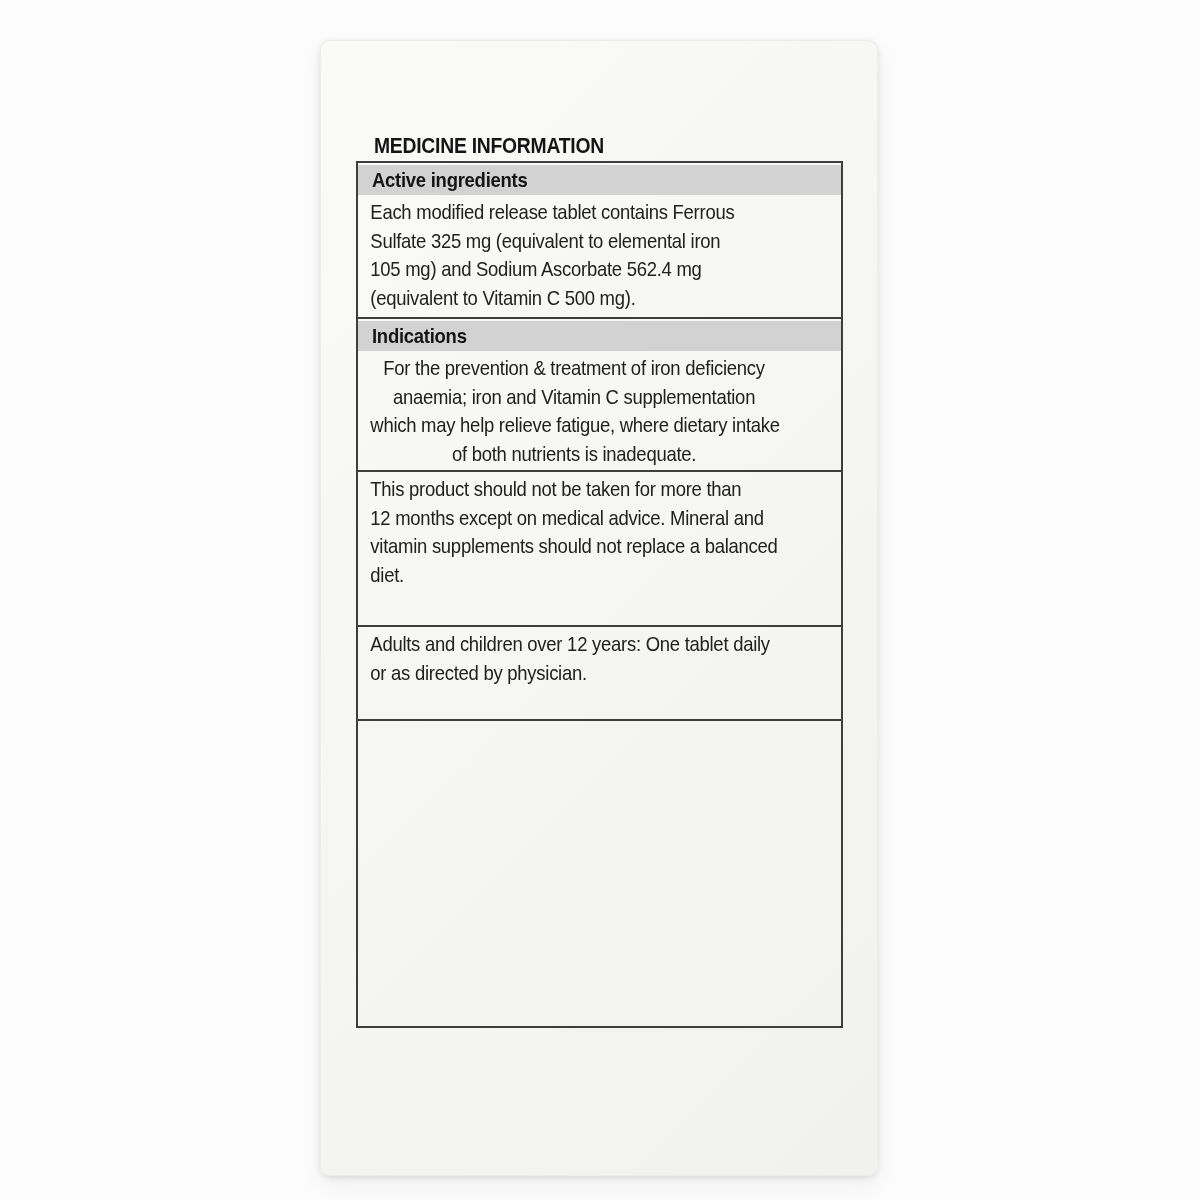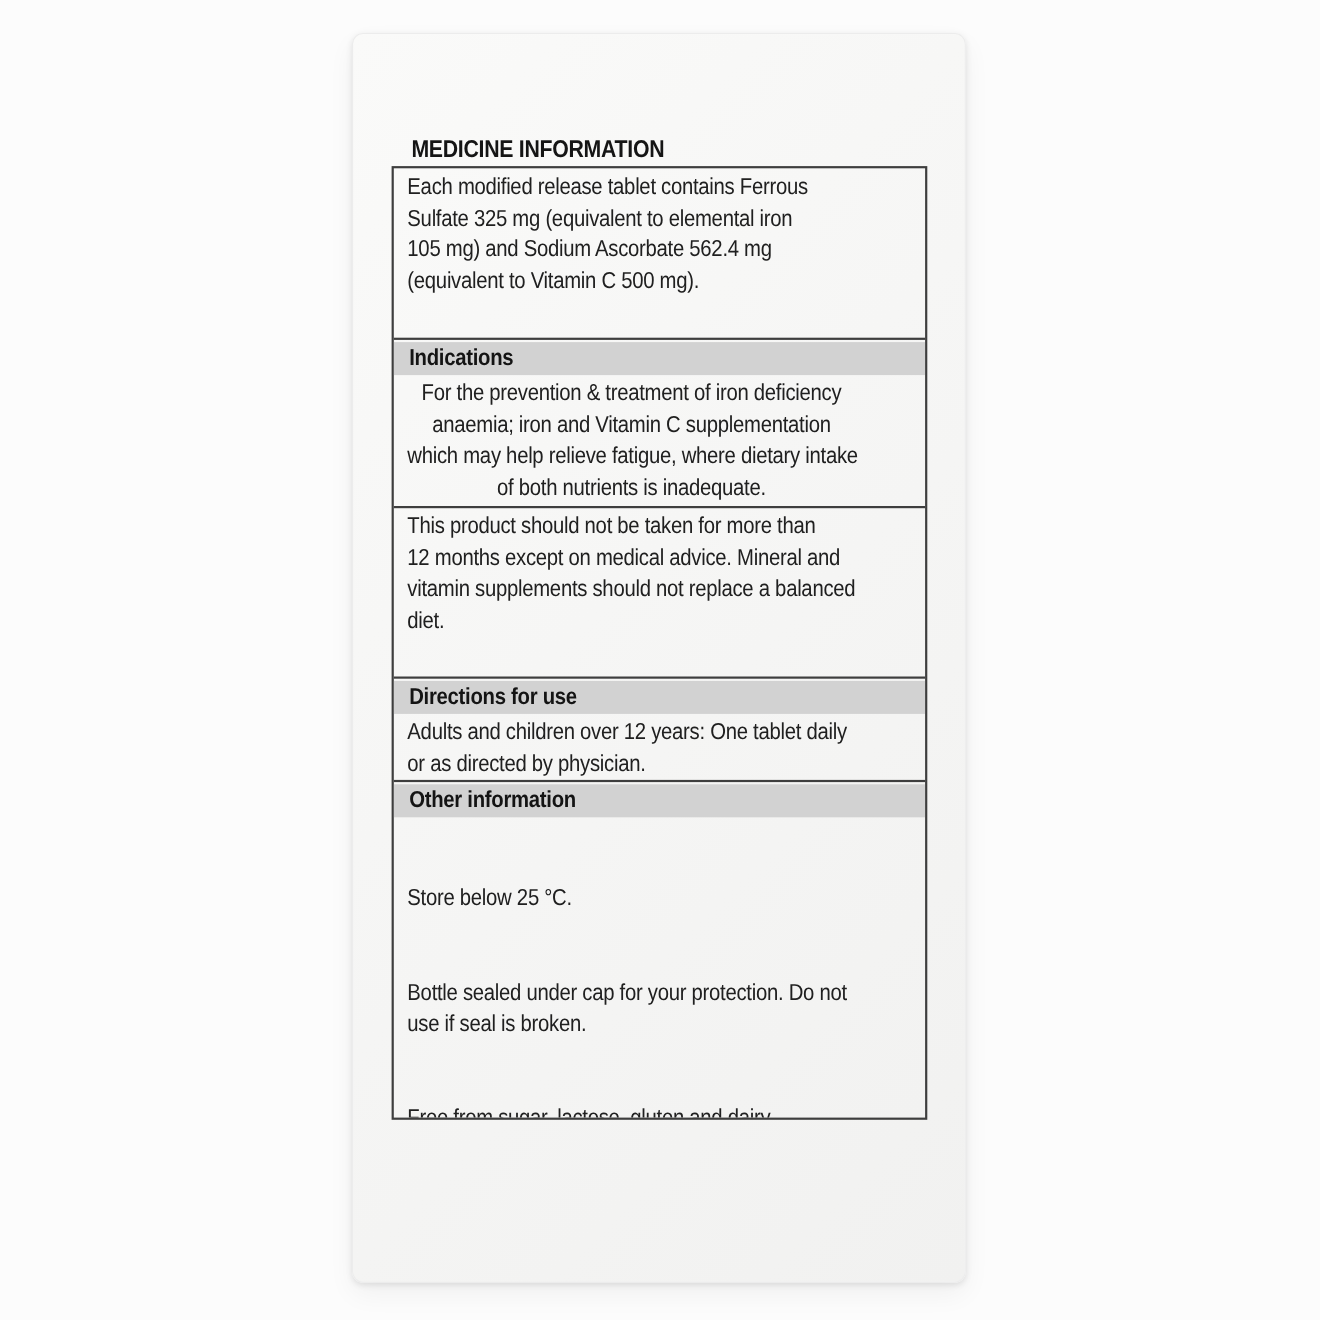--- a/index.html
+++ b/index.html
@@ -11,21 +11,21 @@
     height: 1200px;
     background: #fcfcfc;
     font-family: "Liberation Sans", sans-serif;
     color: #1e1e1e;
     overflow: hidden;
     position: relative;
   }
   .panel {
     position: absolute;
     left: 320px;
-    top: 30px;
+    top: 40px;
     width: 558px;
     height: 1136px;
     background: linear-gradient(135deg, #fafaf9 0%, #f5f5f4 55%, #f1f1f0 100%);
     border: 1px solid #ececec;
     border-radius: 10px;
     box-shadow: 0 2px 6px rgba(0,0,0,0.10), 0 10px 24px rgba(0,0,0,0.05);
     box-sizing: border-box;
   }
   .cond {
     transform: scaleX(0.88);
@@ -89,20 +89,23 @@
 </head>
 <body>
 
 <div class="panel">
 
   <div class="title cond">MEDICINE INFORMATION</div>
 
   <div class="info-table">
 
     <section class="row row-1">
+      <div class="bar">
+        <span class="hdr cond">Active ingredients</span>
+      </div>
       <div class="body cond">Each modified release tablet contains Ferrous
 Sulfate 325 mg (equivalent to elemental iron
 105 mg) and Sodium Ascorbate 562.4 mg
 (equivalent to Vitamin C 500 mg).</div>
     </section>
 
     <section class="row row-2">
       <div class="bar">
         <span class="hdr cond">Indications</span>
       </div>
@@ -113,36 +116,19 @@
     </section>
 
     <section class="row row-3">
       <div class="body cond">This product should not be taken for more than
 12 months except on medical advice. Mineral and
 vitamin supplements should not replace a balanced
 diet.</div>
     </section>
 
     <section class="row row-4">
-      <div class="bar">
-        <span class="hdr cond">Directions for use</span>
-      </div>
       <div class="body cond">Adults and children over 12 years: One tablet daily
 or as directed by physician.</div>
     </section>
 
-    <section class="row row-5">
-      <div class="bar">
-        <span class="hdr cond">Other information</span>
-      </div>
-      <div class="body cond">
-        <div>Store below 25 °C.</div>
-        <div>Bottle sealed under cap for your protection. Do not
-use if seal is broken.</div>
-        <div>Free from sugar, lactose, gluten and dairy.</div>
-        
-        
-        
-      </div>
-    </section>
 
   </div>
 </div>
 
 </body></html>

